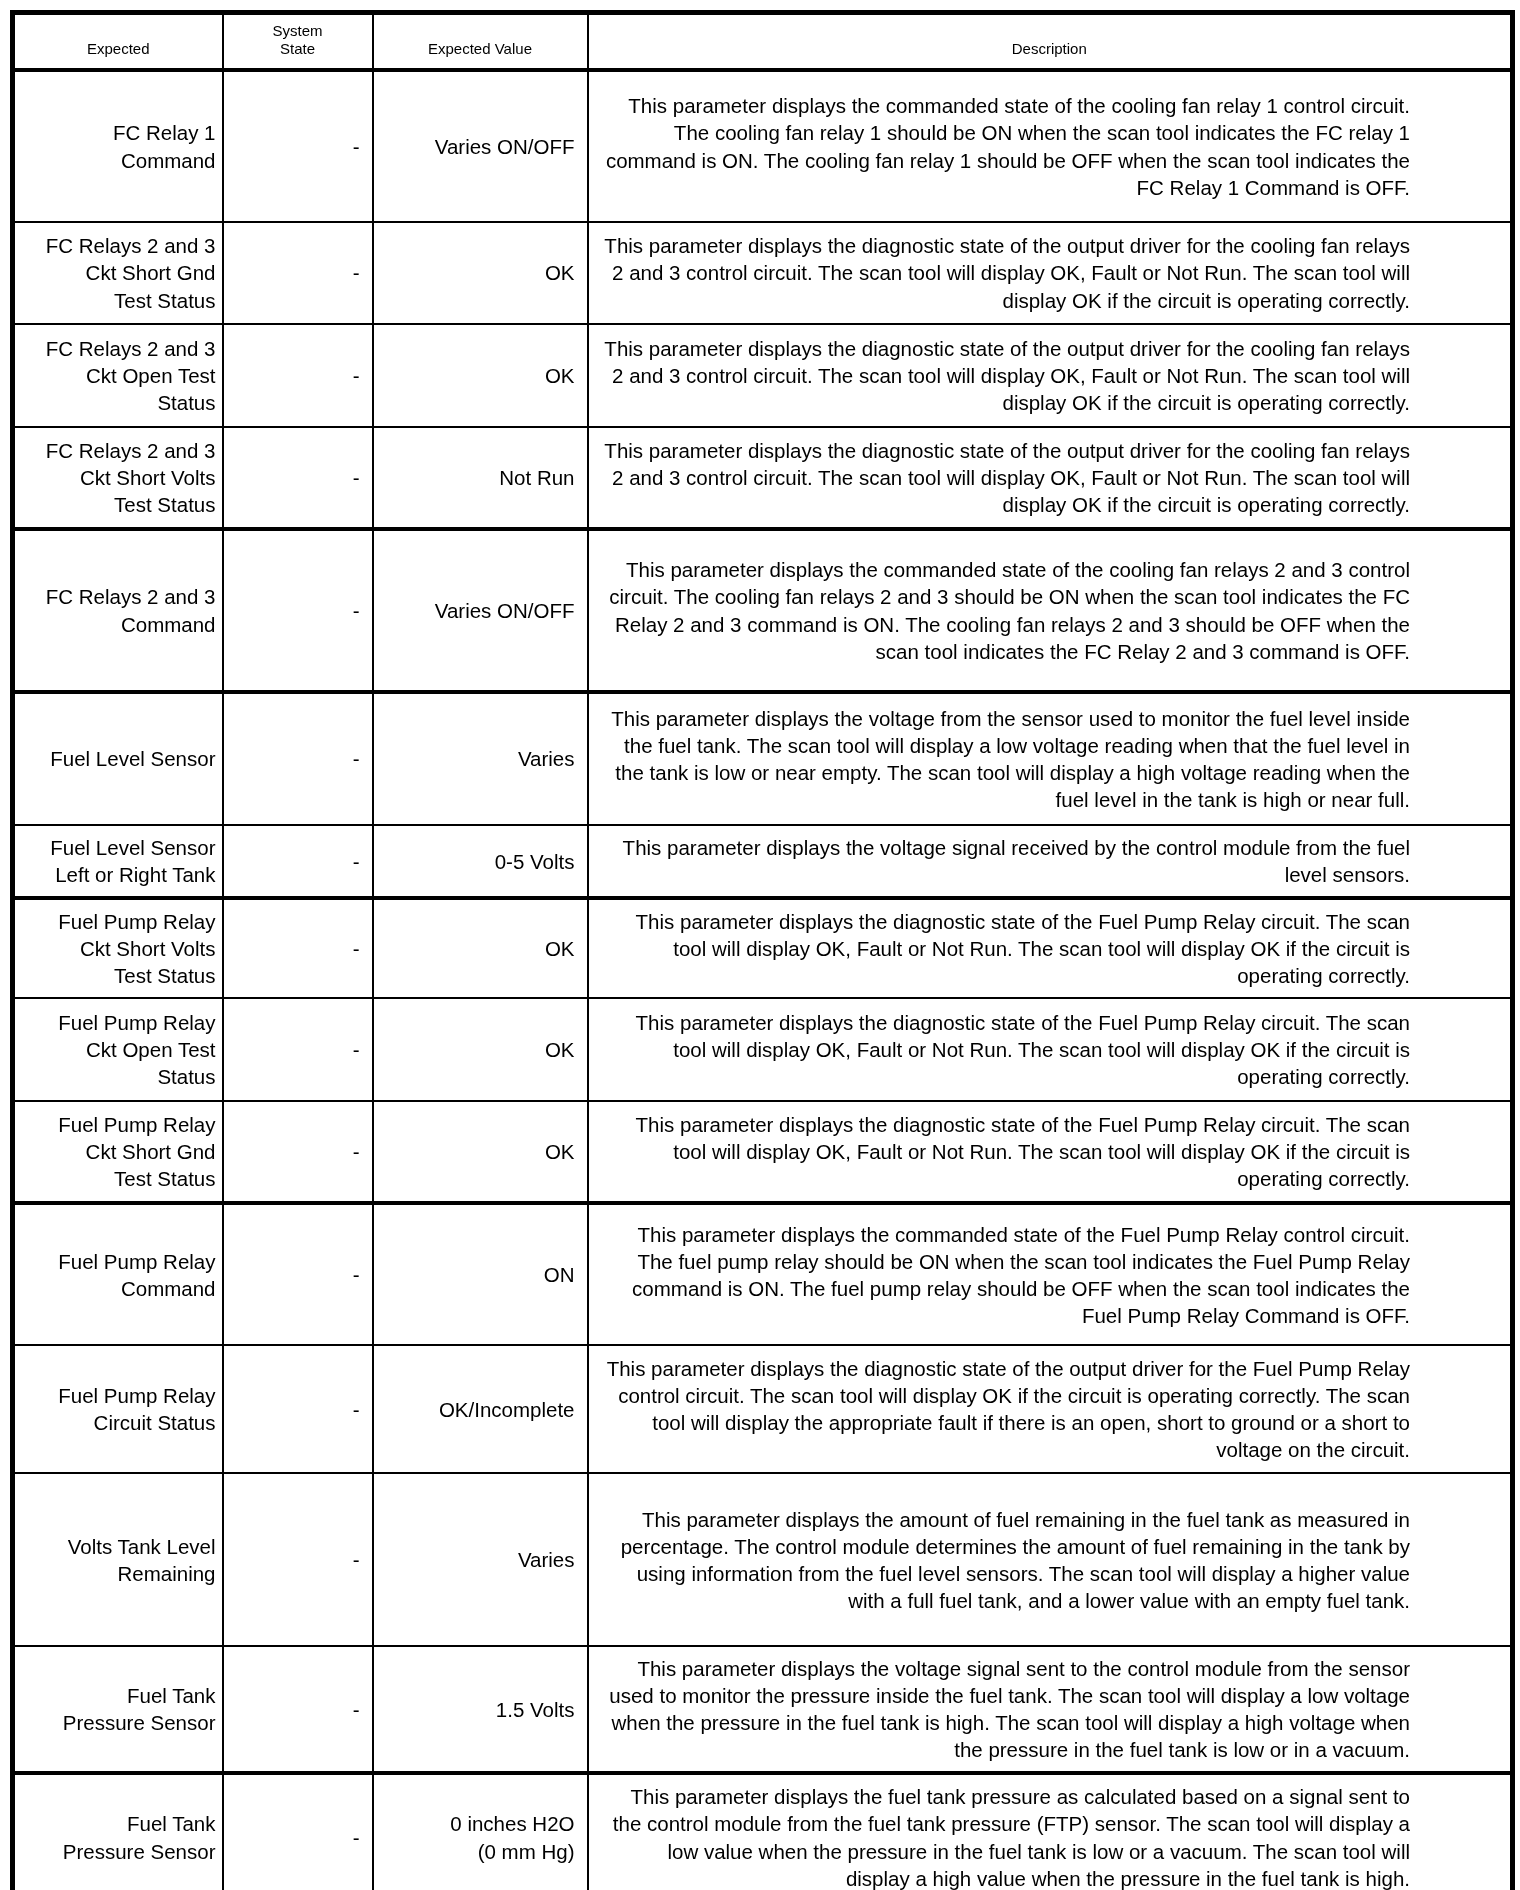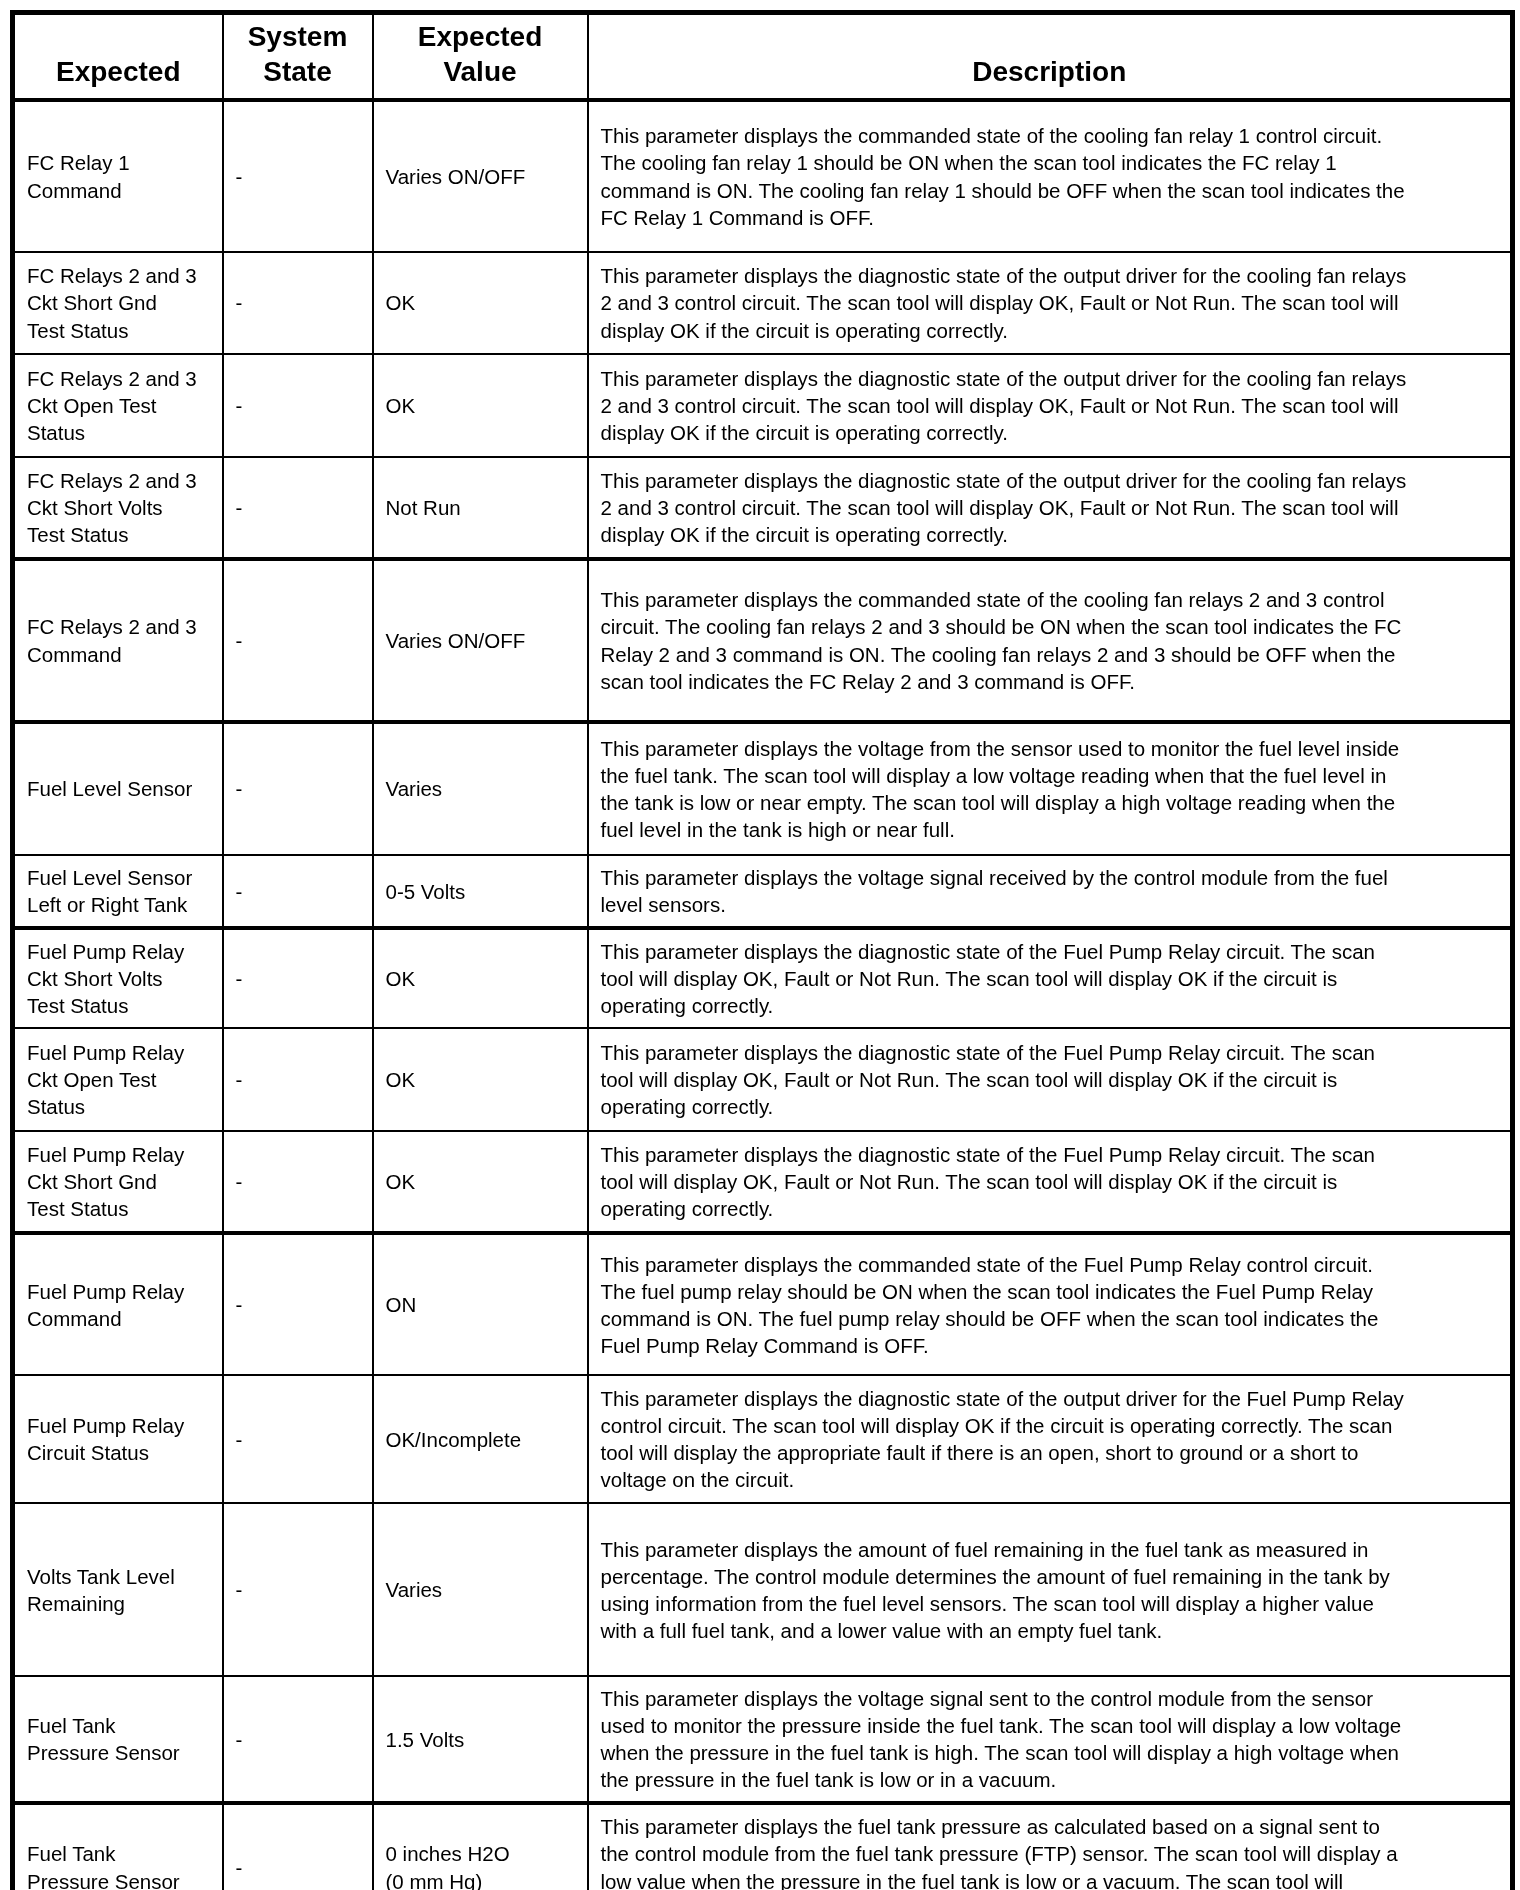--- a/index.html
+++ b/index.html
@@ -23,34 +23,35 @@
     table-layout: fixed;
     border: 5px solid #000;
   }
   .param-table th,
   .param-table td {
     border: 2px solid #000;
     overflow: hidden;
   }
   .param-table thead th {
     border-bottom-width: 4px;
-    font-weight: bold;
-    font-size: 28px;
+    font-weight: normal;
+    font-size: 15px;
     line-height: 1.25;
     text-align: center;
     vertical-align: bottom;
     padding: 4px 4px 9px 4px;
     white-space: pre-line;
     height: 40px;
   }
   .param-table tbody td {
     font-size: 20.5px;
     line-height: 1.32;
     vertical-align: middle;
     padding: 8px 12px;
+    text-align: right;
   }
   .param-table td.cell-param {
     white-space: pre-line;
     padding-right: 6px;
     margin-top: 25px;
   }
   .param-table td.cell-state {
     white-space: pre-line;
   }
   .param-table td.cell-expected {

